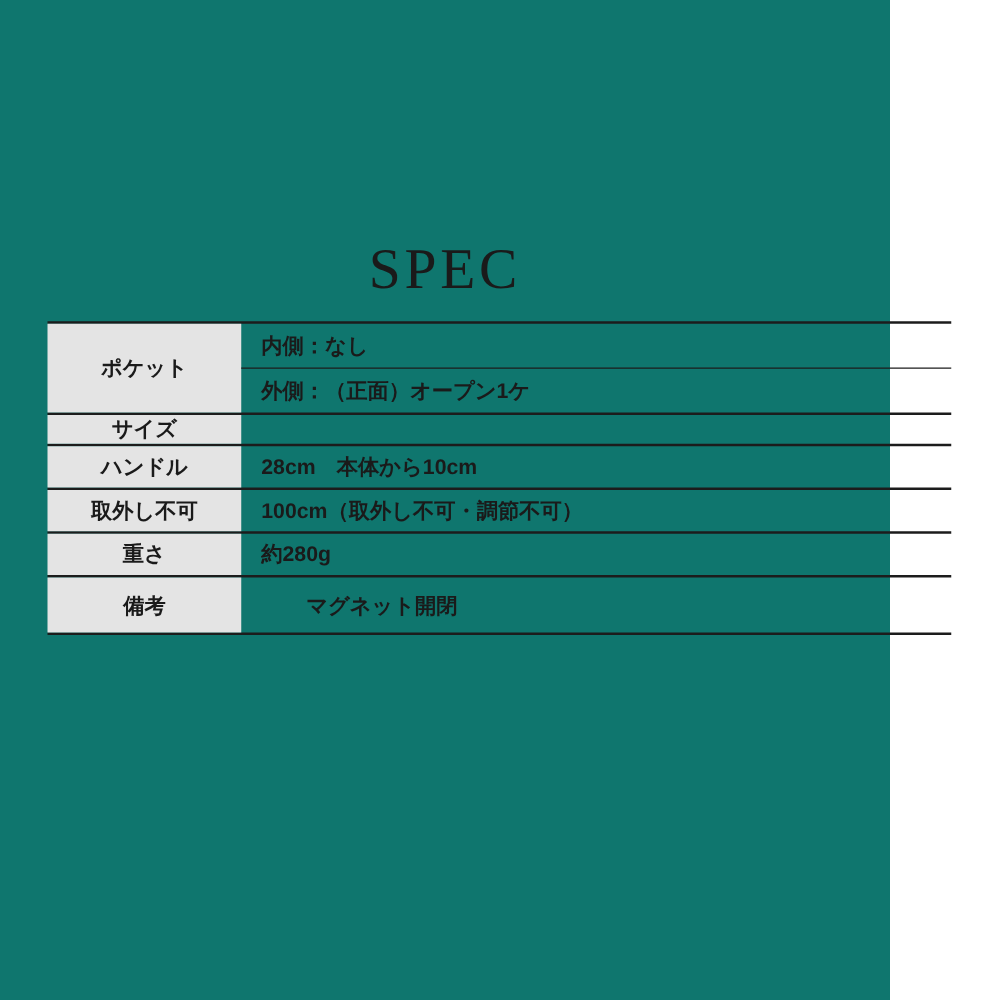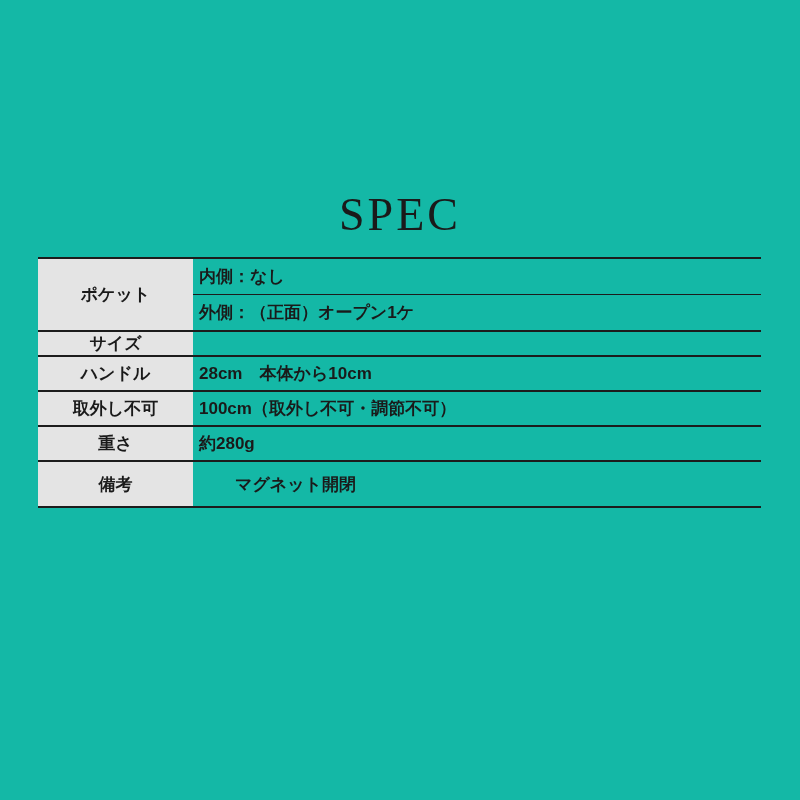--- a/index.html
+++ b/index.html
@@ -6,23 +6,23 @@
     margin: 0;
     padding: 0;
     width: 800px;
     height: 800px;
     background: #ffffff;
     overflow: hidden;
     font-family: "Liberation Sans", sans-serif;
   }
   .page {
     position: relative;
-    width: 800px;
+    width: 712px;
     height: 800px;
-    background: #14b8a6;
+    background: #0f766e;
   }
   .spec-title {
     position: absolute;
     top: 188px;
     left: 0;
     width: 100%;
     margin: 0;
     text-align: center;
     font-family: "Liberation Serif", serif;
     font-weight: 400;
@@ -56,21 +56,21 @@
   }
   .value-cell {
     flex: 1 1 auto;
     display: flex;
     flex-direction: column;
     justify-content: center;
   }
   .value-line {
     display: flex;
     align-items: center;
-    padding-left: 6px;
+    padding-left: 16px;
     font-size: 17px;
     font-weight: bold;
     line-height: 1;
   }
   
   .row-regular .value-line { min-height: 33px; }
   
   .row-split .value-line { min-height: 35px; flex: 1 1 auto; }
   .row-split .value-line.sub-divided { border-bottom: 1px solid #1c1c1c; }
   

